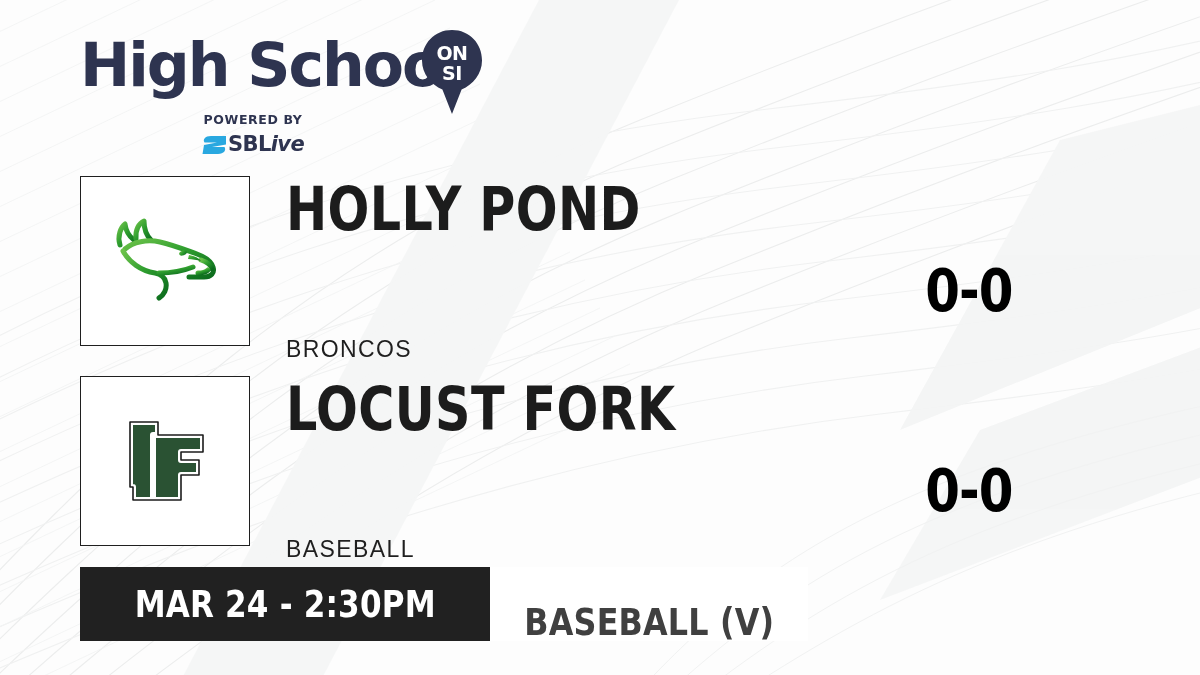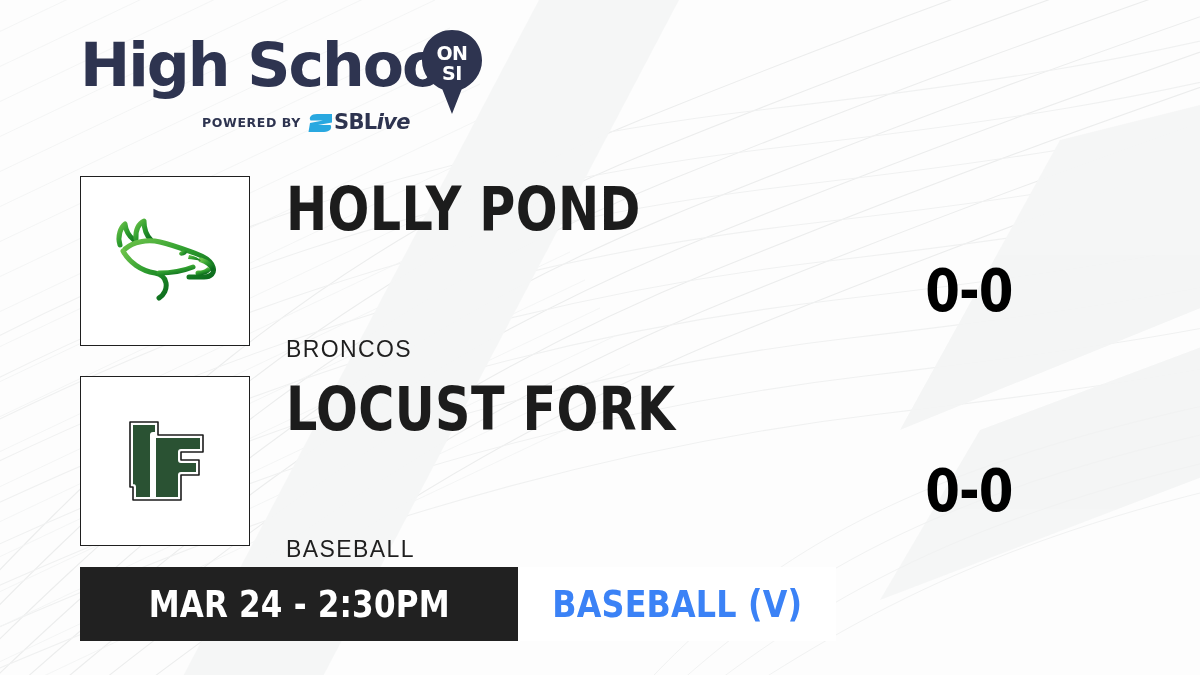--- a/index.html
+++ b/index.html
@@ -47,20 +47,21 @@
     left:338px; top:-6px;
     width:68px; height:88px;
   }
   #brand-powered {
     position:absolute;
     left:122px; top:78px;
     display:flex;
     align-items:center;
     gap:7px;
     white-space:nowrap;
+    flex-direction:column;
   }
   #powered-label {
     font-family:"DejaVu Sans", sans-serif;
     font-weight:bold;
     font-size:12.5px;
     letter-spacing:0.6px;
     color:#2E3450;
   }
   #sblive-lockup { display:flex; align-items:center; gap:0; }
   #sblive-text {
@@ -139,37 +140,37 @@
     height:74px;
     display:flex;
     align-items:stretch;
   }
   #info-date {
     background:#212121;
     color:#ffffff;
     display:flex;
     align-items:center;
     justify-content:flex-end;
-    padding:0 40px;
+    padding:0 26px;
     min-width:367px;
   }
   #info-date span {
     font-family:"DejaVu Sans", sans-serif;
     font-weight:bold;
     font-size:37px;
     line-height:37px;
     letter-spacing:0.2px;
     transform:scaleX(0.84);
     white-space:nowrap;
   }
   #info-sport {
     background:#ffffff;
-    color:#3b82f6;
-    display:flex;
-    align-items:center;
+    color:#404040;
+    display:flex;
+    align-items:flex-end;
     justify-content:center;
     padding:0 10px;
     min-width:318px;
   }
   #info-sport span {
     font-family:"DejaVu Sans", sans-serif;
     font-weight:bold;
     font-size:37px;
     line-height:37px;
     letter-spacing:0.2px;

